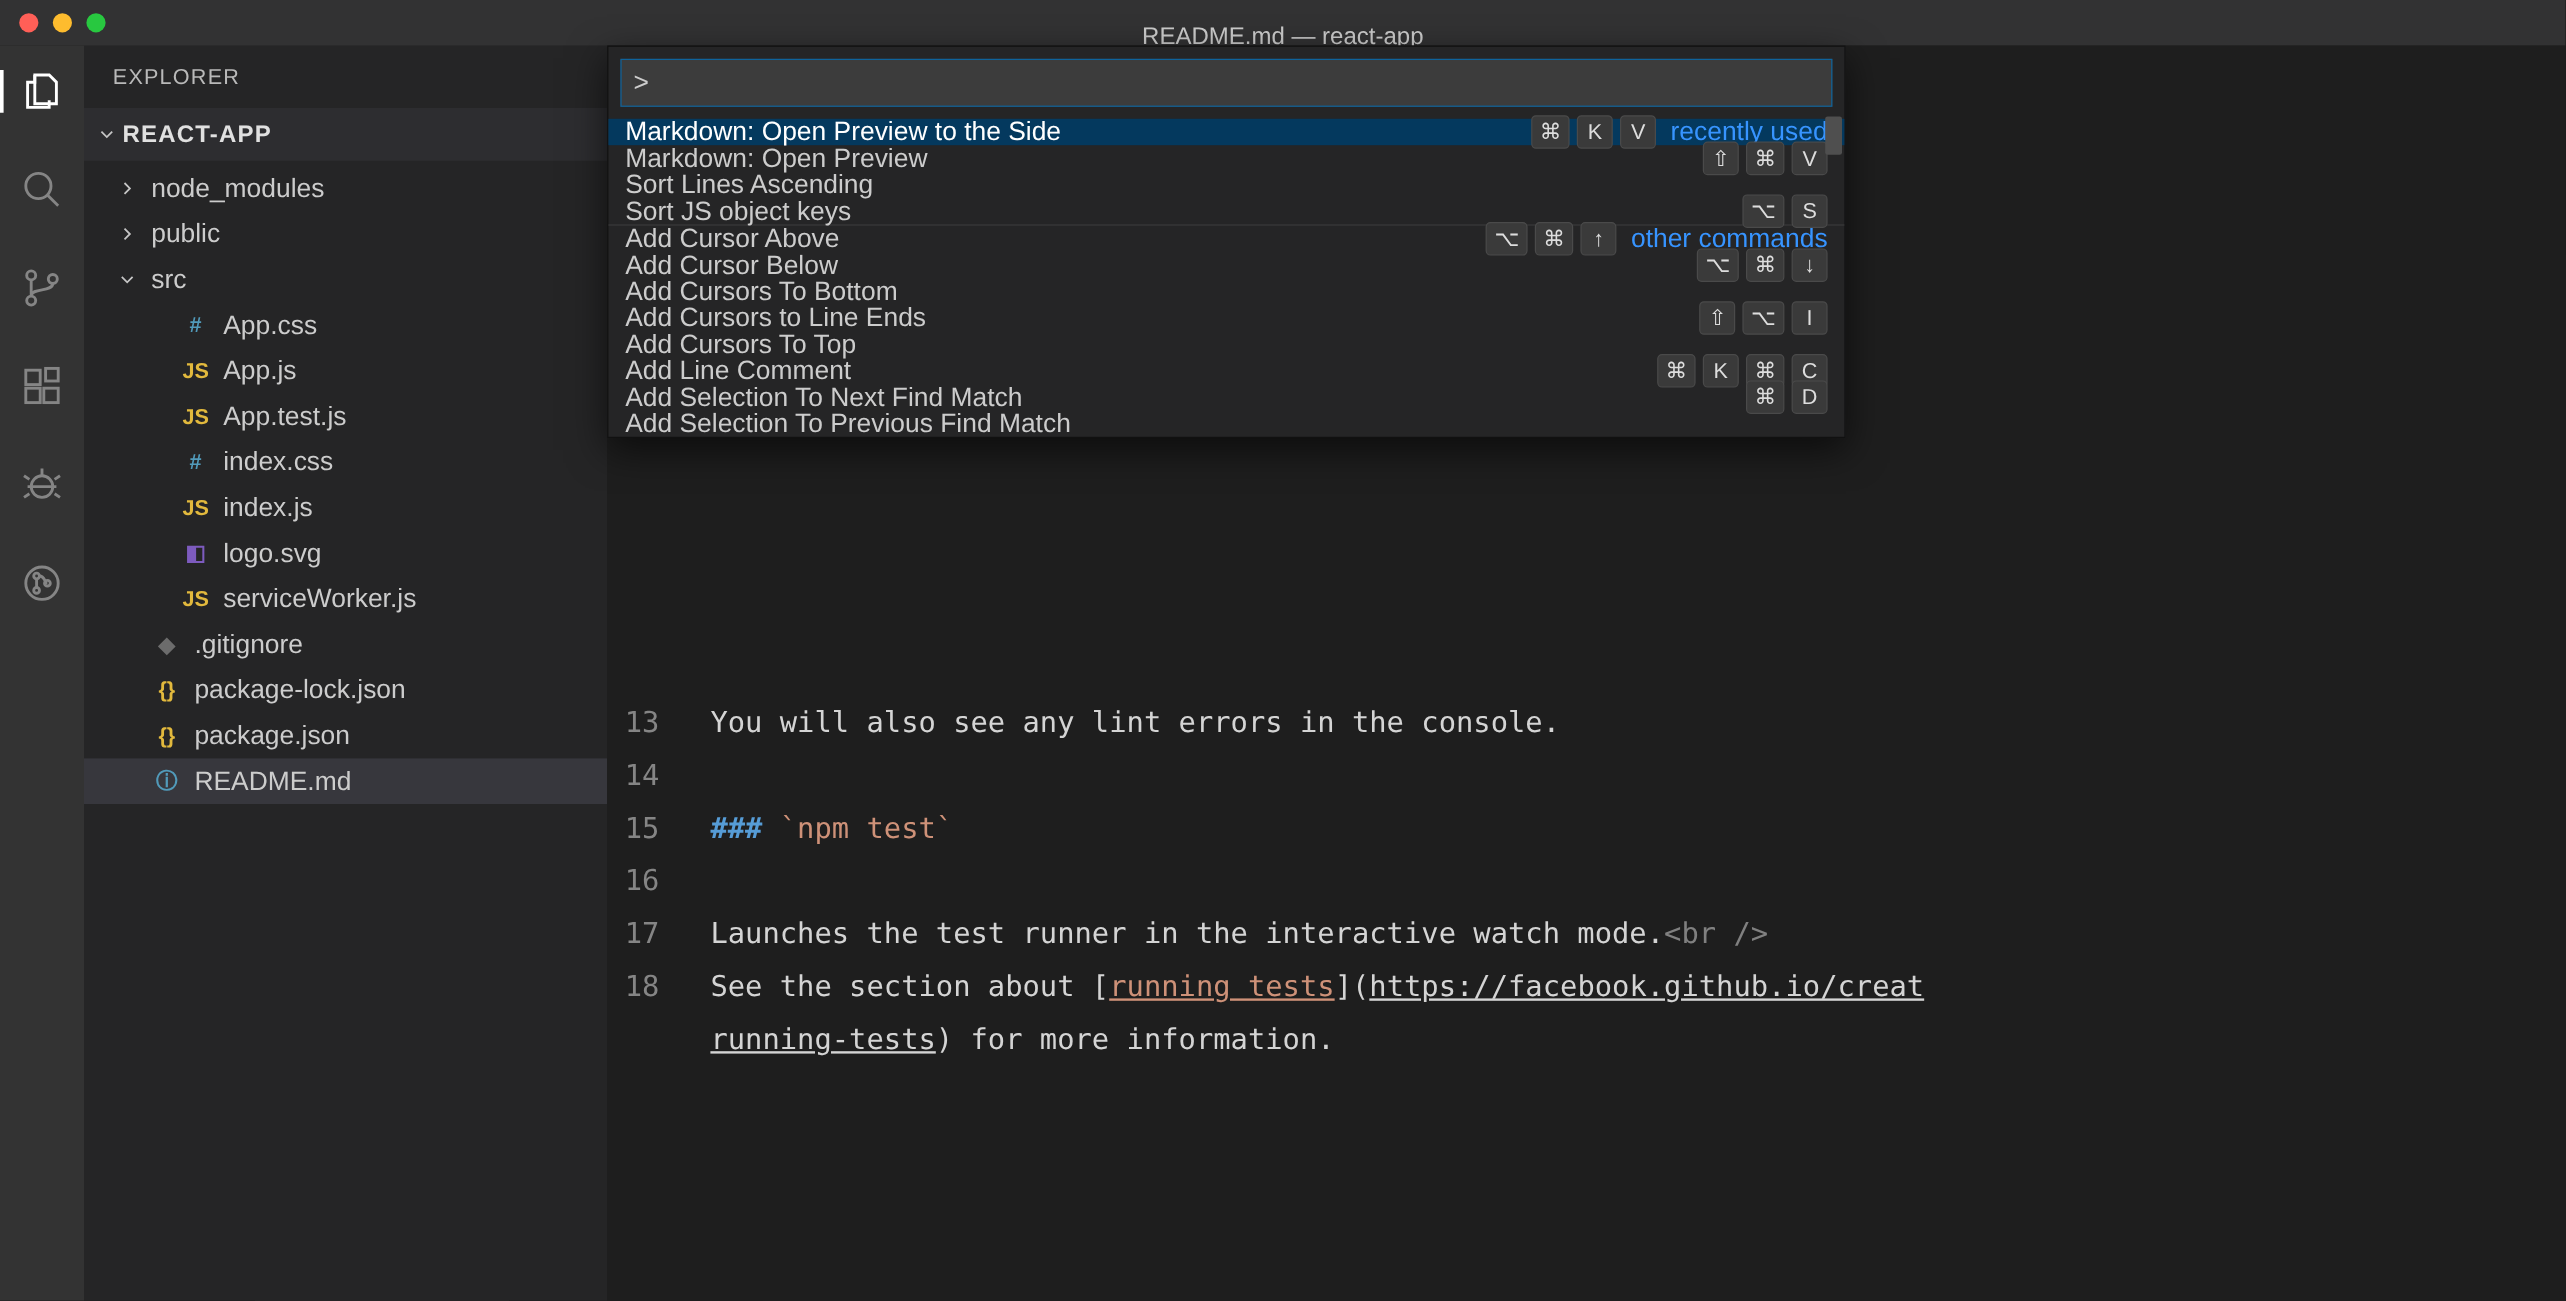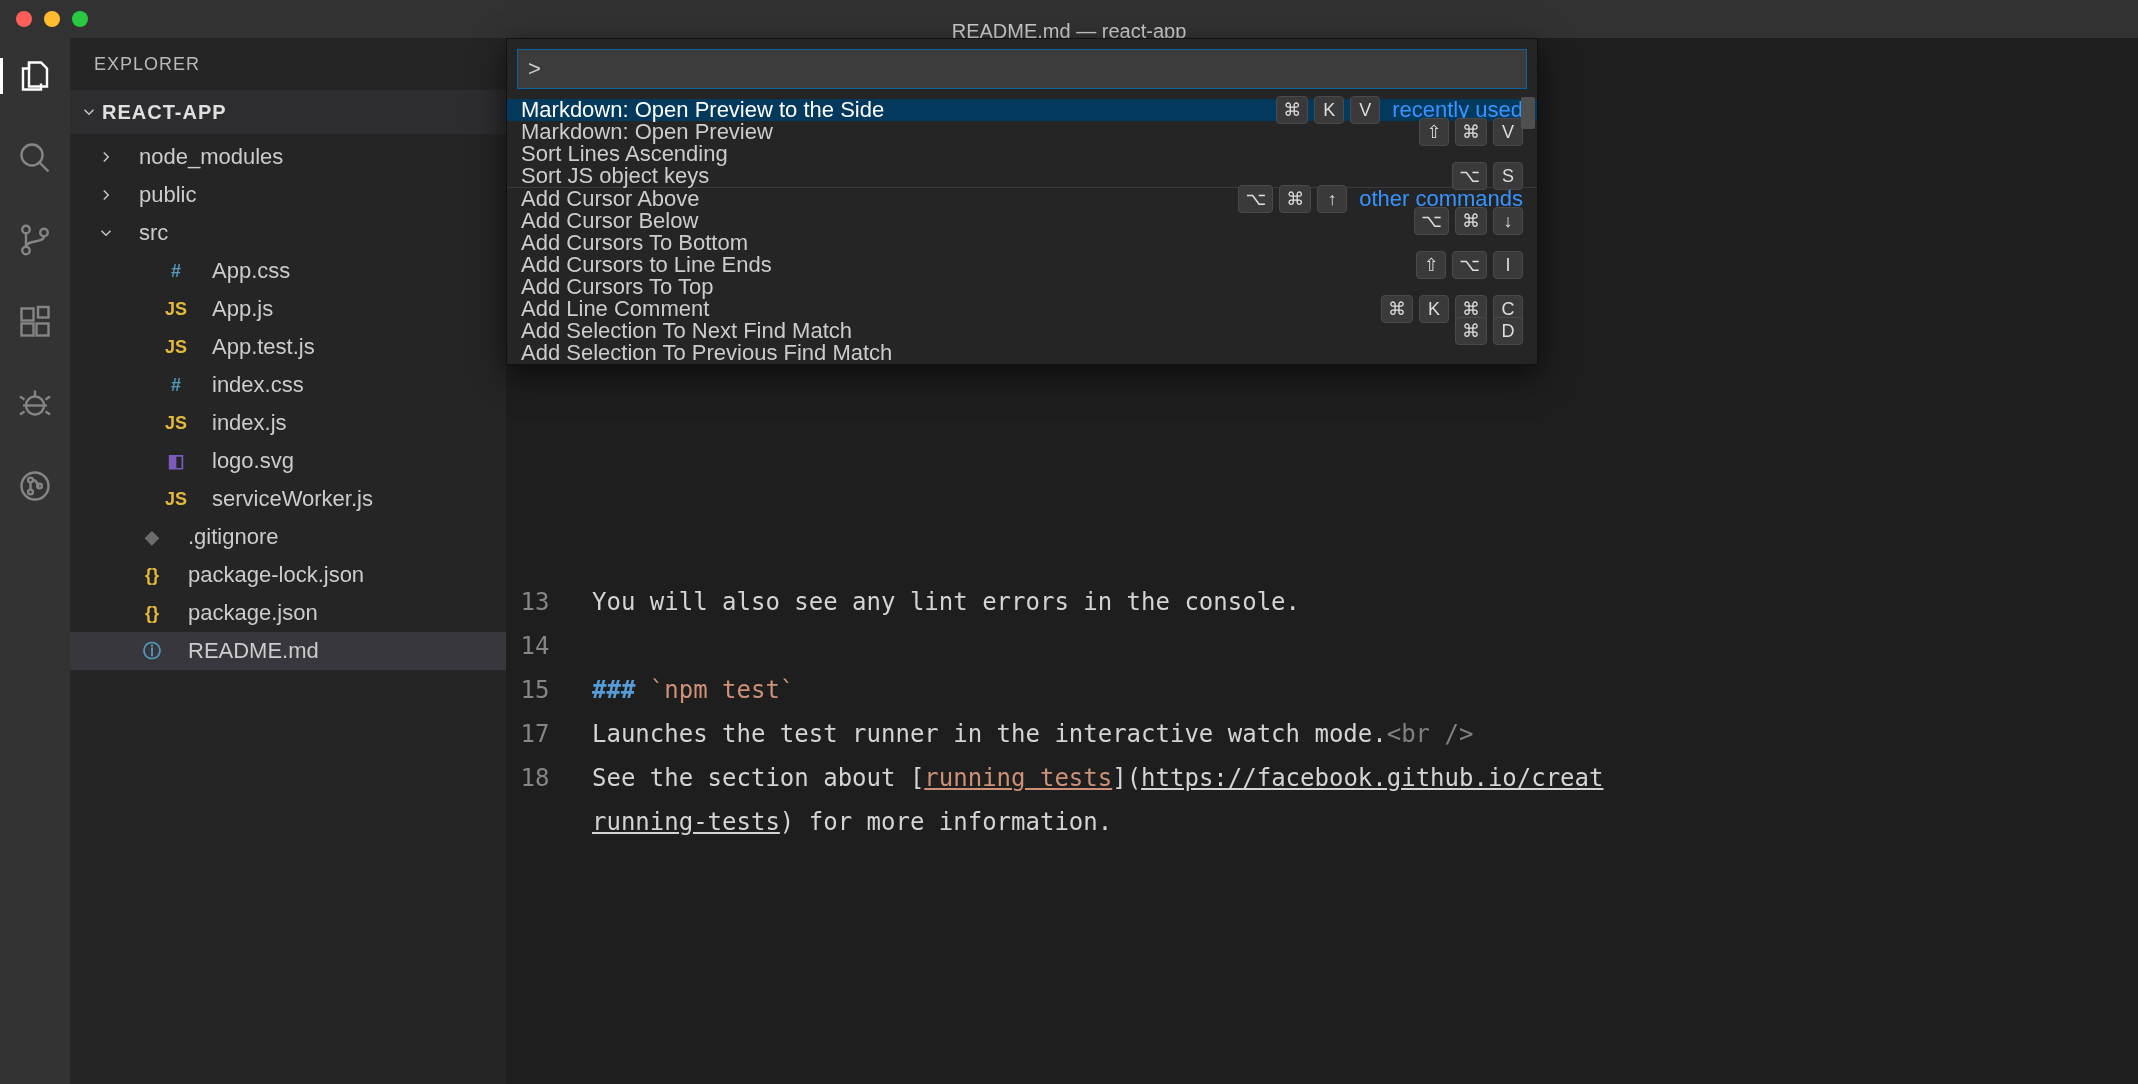--- a/index.html
+++ b/index.html
@@ -96,21 +96,21 @@
   }
   .tree {
     flex: 1;
     overflow: auto;
     padding-top: 4px;
   }
   .tree-row {
     height: 38px;
     display: flex;
     align-items: center;
-    gap: 23px;
+    gap: 10px;
     color: #cccccc;
     font-size: 22px;
     cursor: pointer;
     padding-right: 10px;
   }
   .tree-row.selected { background: #37373d; }
   .tree-row .chev {
     width: 20px; display: inline-flex; justify-content: center;
   }
   .indent-1 { padding-left: 26px; }
@@ -388,20 +388,24 @@
         </div>
         <div class="gutter-line">
           <span class="lineno">14</span>
           <span class="codeline"></span>
         </div>
         <div class="gutter-line">
           <span class="lineno">15</span>
           <span class="codeline"><span class="md-heading">### </span><span class="md-code">`npm test`</span></span>
         </div>
         <div class="gutter-line">
+          <span class="lineno">16</span>
+          <span class="codeline"></span>
+        </div>
+        <div class="gutter-line">
           <span class="lineno">17</span>
           <span class="codeline">Launches the test runner in the interactive watch mode.<span class="md-tag">&lt;br /&gt;</span></span>
         </div>
         <div class="gutter-line">
           <span class="lineno">18</span>
           <span class="codeline">See the section about [<span class="md-linktext">running tests</span>](<span class="md-linkurl">https://facebook.github.io/creat</span></span>
         </div>
         <div class="gutter-line">
           <span class="lineno"></span>
           <span class="codeline"><span class="md-linkurl">running-tests</span>) for more information.</span>

